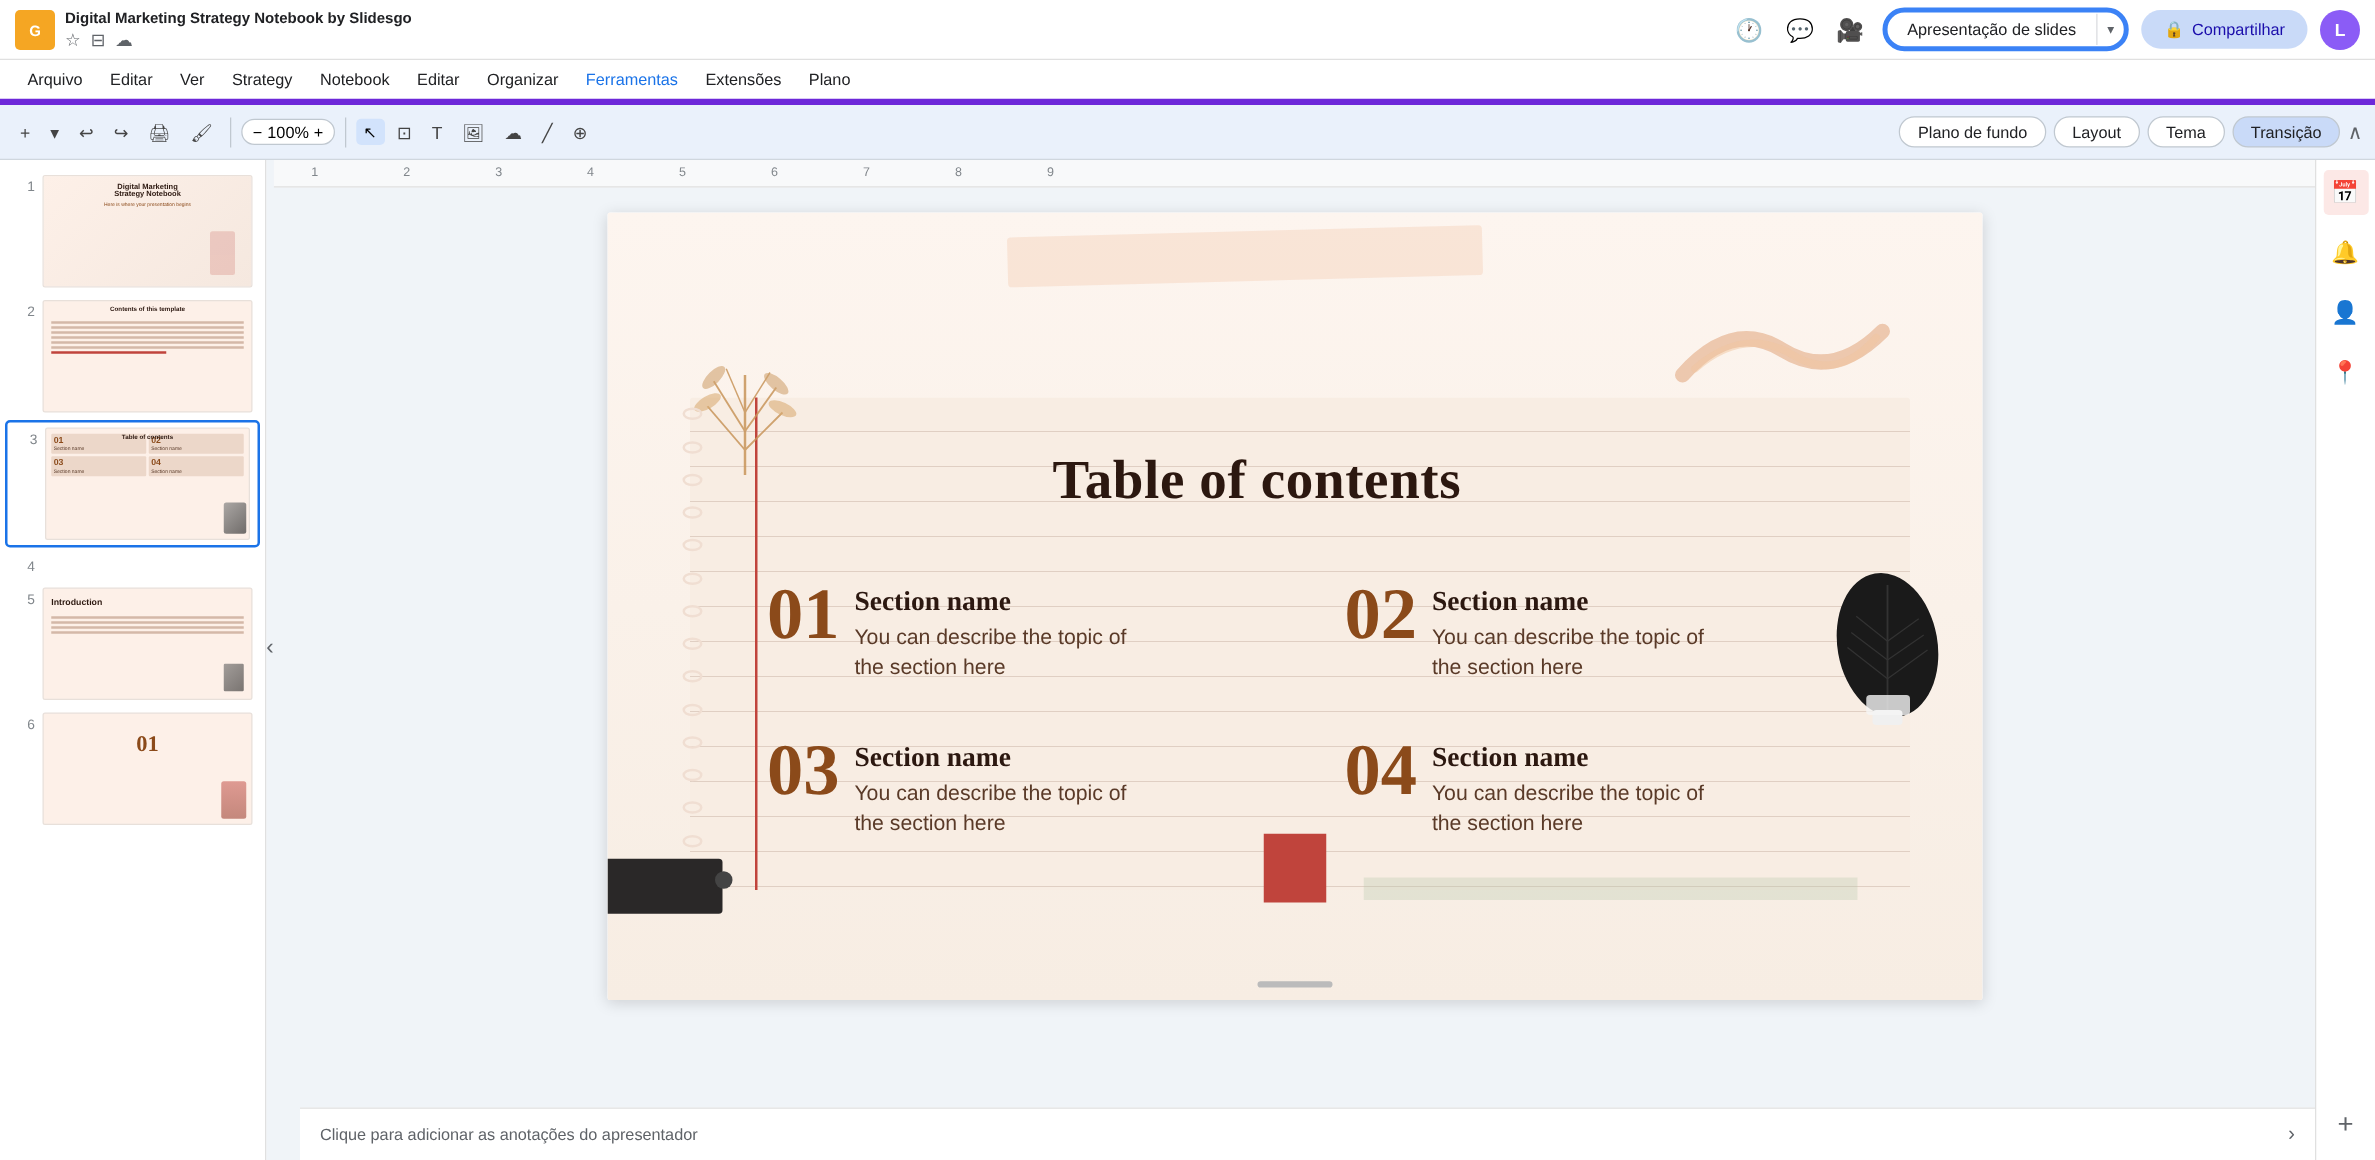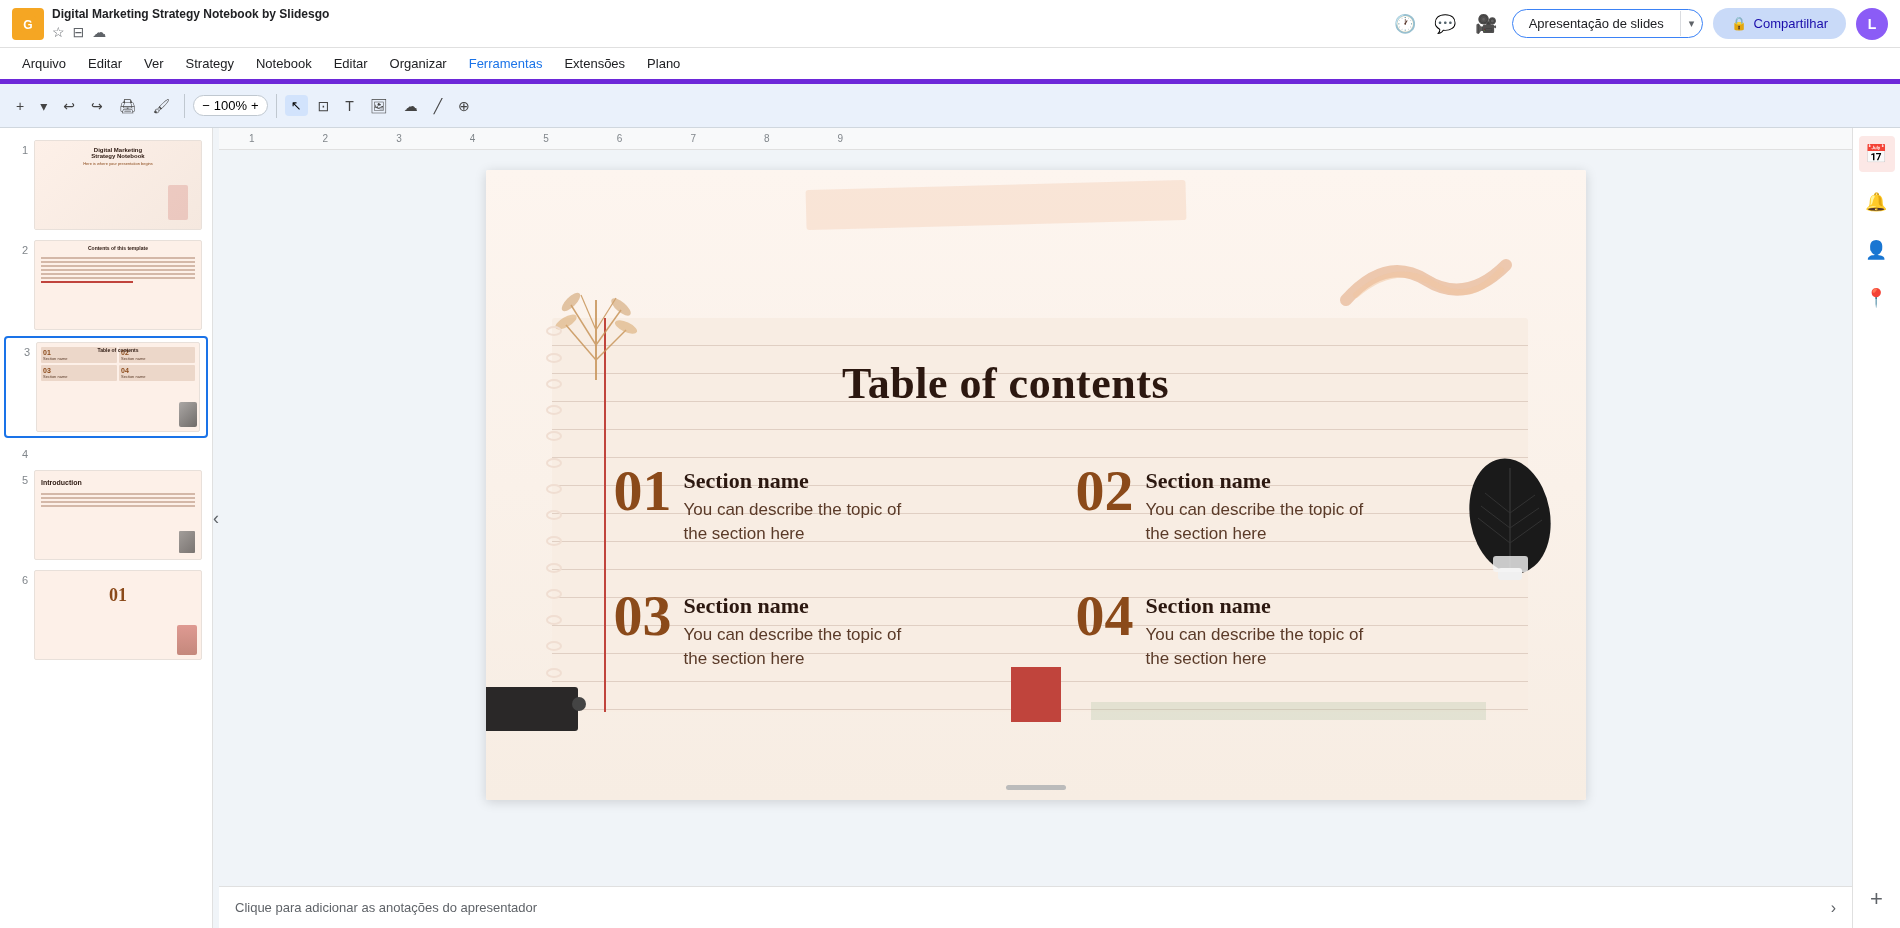--- a/index.html
+++ b/index.html
@@ -31,21 +31,21 @@
     .menu-item.active { color: #1a73e8; }
 
     .top-right {
       margin-left: auto; display: flex; align-items: center; gap: 10px;
     }
     .top-icon-btn {
       background: none; border: none; cursor: pointer;
       color: #5f6368; font-size: 18px; padding: 4px;
     }
     .present-btn-group {
-      display: flex; align-items: center; border: 1px solid #3b82f6;
+      display: flex; align-items: center; border: 4px solid #3b82f6;
       border-radius: 20px; overflow: hidden;
     }
     .present-btn {
       background: none; border: none; cursor: pointer;
       padding: 6px 16px; font-size: 13px; color: #202124;
     }
     .present-dropdown {
       background: none; border: none; border-left: 1px solid #dadce0;
       cursor: pointer; padding: 6px 8px; font-size: 11px; color: #5f6368;
     }
@@ -164,21 +164,21 @@
     .section-name {
       font-size: 22px; font-weight: 700; color: #2c1810; font-family: Georgia, serif;
       margin-bottom: 4px;
     }
     .section-desc { font-size: 17px; color: #5a3a28; line-height: 1.4; }
 
     
     .bottom-bar {
       height: 42px; background: #fff; border-top: 1px solid #e0e0e0;
       display: flex; align-items: center; padding: 0 16px;
-      font-size: 13px; color: #5f6368; flex-shrink: 0;
+      font-size: 13px; color: #5f6368; flex-shrink: 0; margin-left: 21px;
     }
 
     
     .right-panel {
       width: 48px; background: #fff; border-left: 1px solid #e0e0e0;
       display: flex; flex-direction: column; align-items: center;
       padding: 8px 0; gap: 12px; flex-shrink: 0;
     }
     .right-panel-btn {
       background: none; border: none; cursor: pointer;
@@ -258,20 +258,27 @@
     <span>+</span>
   </div>
   <div class="toolbar-sep"></div>
   <button class="toolbar-active-tool">↖</button>
   <button class="toolbar-btn">⊡</button>
   <button class="toolbar-btn">T</button>
   <button class="toolbar-btn">🖼</button>
   <button class="toolbar-btn">☁</button>
   <button class="toolbar-btn">╱</button>
   <button class="toolbar-btn">⊕</button>
+  <div class="toolbar-right-btns">
+    <button class="toolbar-text-btn">Plano de fundo</button>
+    <button class="toolbar-text-btn">Layout</button>
+    <button class="toolbar-text-btn">Tema</button>
+    <button class="toolbar-text-btn active">Transição</button>
+    <button class="collapse-btn">∧</button>
+  </div>
 </div>
 
 <div class="main">
 
   <div class="sidebar">
 
     <div class="slide-thumb">
       <div class="slide-num">1</div>
       <div class="slide-preview preview-1">
         <div style="position:absolute;inset:0;background:linear-gradient(135deg,#fdf0e8,#f5e8df);"></div>

